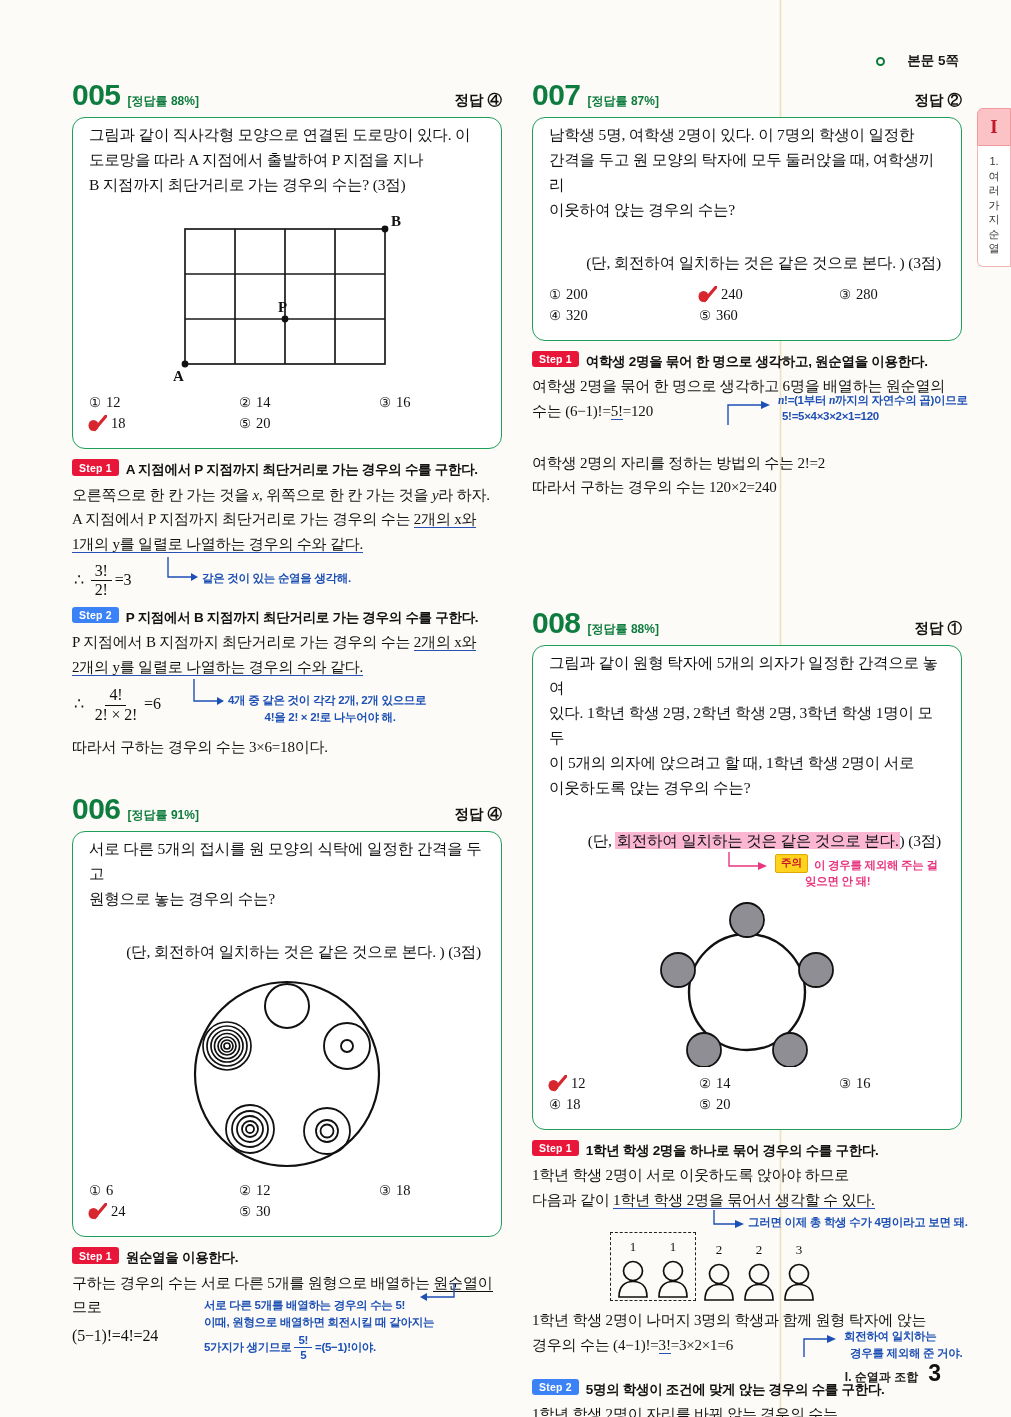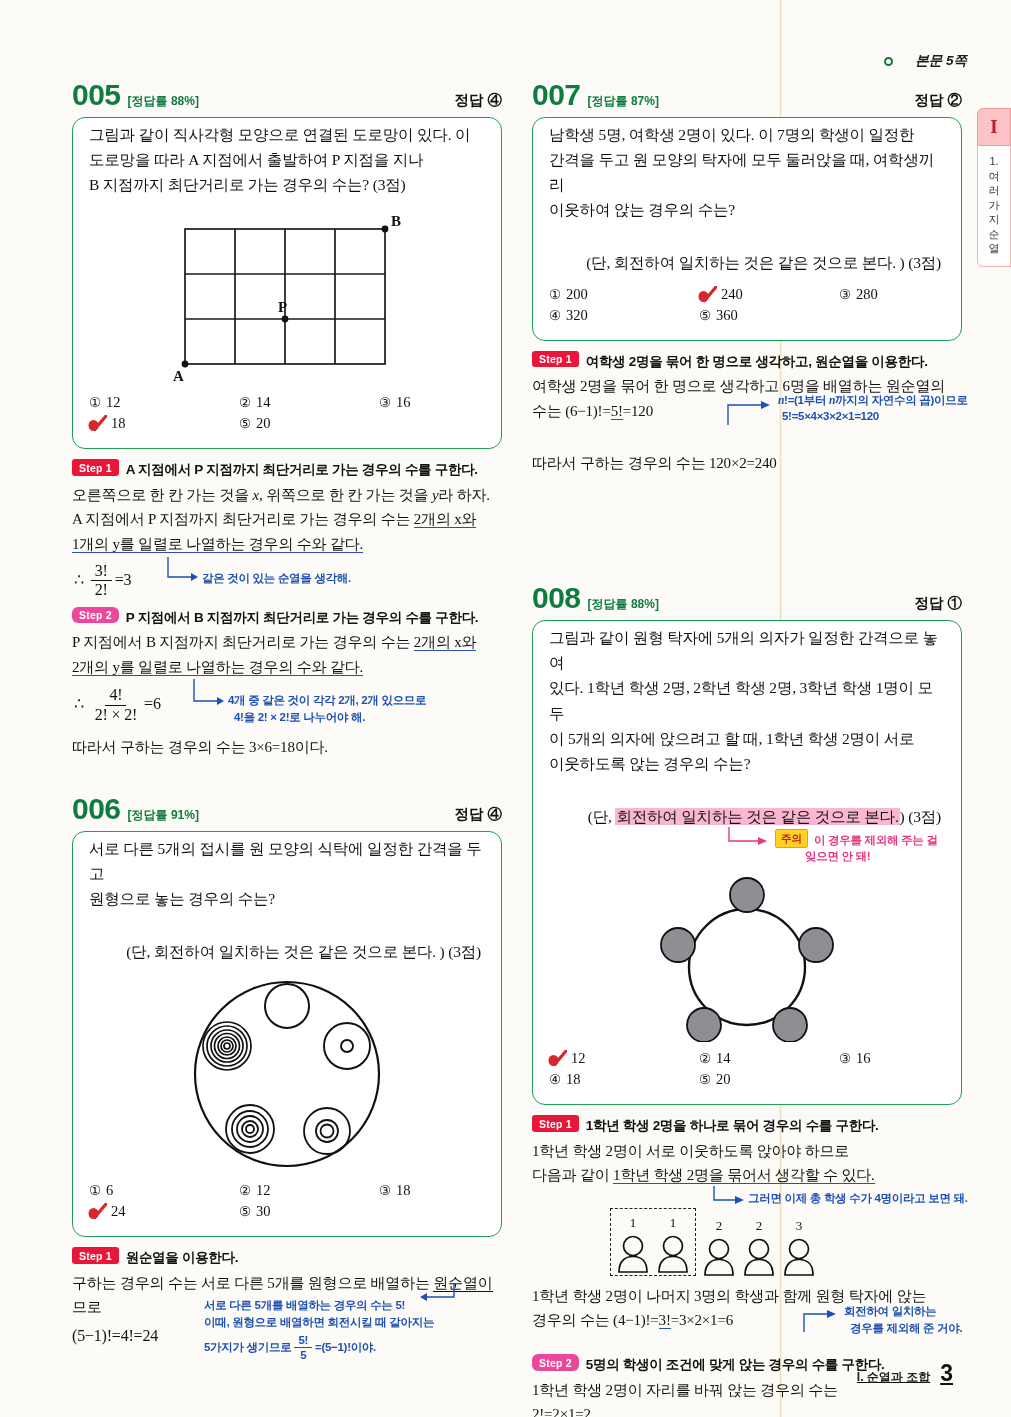--- a/index.html
+++ b/index.html
@@ -16,22 +16,22 @@
   
   .seam{position:absolute;top:0;bottom:0;left:779px;width:3px;
         background:linear-gradient(90deg,rgba(230,215,160,0),rgba(222,205,140,.55),rgba(230,215,160,0));
         pointer-events:none;}
 
   .col{position:absolute;top:80px;width:430px;}
   .col-left{left:72px;}
   .col-right{left:532px;}
 
   
-  .hdr{position:absolute;right:44px;top:52px;font-family:"Liberation Sans",sans-serif;
-       font-size:13.5px;font-weight:bold;color:#1a1a1a;display:flex;align-items:center;gap:22px;font-style:italic;}
+  .hdr{position:absolute;right:52px;top:52px;font-family:"Liberation Sans",sans-serif;
+       font-size:13.5px;font-weight:bold;color:#1a1a1a;display:flex;align-items:center;gap:22px;}
   .hdr .dot{width:9px;height:9px;border-radius:50%;border:2.5px solid #0a7a3c;box-sizing:border-box;}
 
   
   .sidetab{position:absolute;right:0;top:108px;width:34px;}
   .sidetab .cap{background:#fbc3c6;border:1px solid #f09aa0;border-top-left-radius:6px;
        border-bottom-left-radius:0;height:36px;display:flex;align-items:center;justify-content:center;
        font-family:"Liberation Serif",serif;font-weight:bold;font-size:19px;color:#c0192b;}
   .sidetab .body{background:#fff;border:1px solid #f3b4b9;border-top:none;border-bottom-left-radius:6px;
        padding:8px 2px 10px;text-align:center;font-family:"Liberation Sans",sans-serif;
        font-size:11px;line-height:1.32;color:#3a3a3a;}
@@ -60,21 +60,21 @@
   .ch.c2{width:140px;}
   .cnum{font-size:13.5px;}
   .chk{position:relative;display:inline-block;width:17px;height:15px;}
   .chk svg{position:absolute;left:-1px;top:-1px;}
 
   
   .step{display:inline-block;font-family:"Liberation Sans",sans-serif;font-weight:bold;
         font-size:10.5px;color:#fff;padding:2.5px 7px 2px;border-radius:3px;
         vertical-align:2px;margin-right:7px;letter-spacing:.2px;}
   .step.s1{background:#e8173a;}
-  .step.s2{background:#ec4899;border-radius:6px;}
+  .step.s2{background:#3b82f6;}
   .steprow{margin:10px 0 4px;font-family:"Liberation Sans",sans-serif;font-weight:bold;
            font-size:13.5px;color:#111;letter-spacing:-.3px;}
   .sol{font-size:15px;line-height:1.64;letter-spacing:-.2px;}
   .sol .u{border-bottom:1.4px solid #2a4fb5;}
   .sol .uk{border-bottom:1.4px solid #111;}
 
   
   .frac{display:inline-flex;flex-direction:column;align-items:center;vertical-align:middle;
         margin:0 3px;line-height:1.05;}
   .frac .num{border-bottom:1.3px solid #111;padding:0 4px 1px;}
@@ -92,22 +92,22 @@
         font-family:"Liberation Sans",sans-serif;font-weight:bold;font-size:10.5px;
         padding:1.5px 5px;border-radius:2px;margin-right:6px;vertical-align:2px;}
 
   
   .people{display:flex;align-items:flex-end;gap:6px;}
   .person{display:flex;flex-direction:column;align-items:center;}
   .person .lab{font-size:13px;font-family:"Liberation Serif",serif;margin-bottom:2px;}
   .dashbox{border:1.5px dashed #222;padding:3px 5px 2px;display:flex;gap:6px;}
 
   
-  .footer{position:absolute;left:0;right:0;bottom:30px;text-align:right;padding-right:58px;
-          display:flex;justify-content:flex-end;align-items:baseline;gap:10px;text-decoration:underline;}
+  .footer{position:absolute;left:0;right:12px;bottom:30px;text-align:right;padding-right:58px;
+          display:flex;justify-content:flex-end;align-items:baseline;gap:10px;}
   .footer .ftxt{font-family:"Liberation Sans",sans-serif;font-weight:bold;font-size:12px;color:#222;}
   .footer .pageno{font-family:"Liberation Sans",sans-serif;font-weight:bold;font-size:23px;color:#111;}
 
   .abs{position:absolute;}
 </style>
 </head>
 <body>
 
 <div class="page">
 
@@ -233,21 +233,21 @@
           <div class="abs" style="left:2px;top:8px;font-size:16px;">
             ∴&nbsp;<span class="frac">
                 <span class="num">4!</span>
                 <span class="den">2! × 2!</span>
               </span><span>=6</span>
           </div>
           <svg class="abs" style="left:118px;top:0px;" width="40" height="34">
             <path d="M4 0 L4 22 L30 22" stroke="#1d50b5" stroke-width="1.4" fill="none"></path>
             <path d="M27 18 L34 22 L27 26 Z" fill="#1d50b5"></path>
           </svg>
-          <div class="note abs" style="left:156px;top:13px;">
+          <div class="note abs" style="left:156px;top:13px;text-align:center;">
             <div>4개 중 같은 것이 각각 2개, 2개 있으므로</div>
             <div style="padding-left:6px;">4!을 2! × 2!로 나누어야 해.</div>
           </div>
         </div>
         <div>따라서 구하는 경우의 수는 3×6=18이다.</div>
       </div>
     </div>
 
     <div style="margin-top:34px;">
       <div class="pnum-row">
@@ -427,20 +427,21 @@
           </div>
           <svg class="abs" style="left:192px;top:-2px;" width="56" height="36">
             <path d="M4 28 L4 8 L40 8" stroke="#1d50b5" stroke-width="1.4" fill="none"></path>
             <path d="M37 4 L46 8 L37 12 Z" fill="#1d50b5"></path>
           </svg>
           <div class="note abs" style="left:246px;top:-7px;width:210px;">
             <div><span class="it">n</span><span>!=(1부터 </span><span class="it">n</span>까지의 자연수의 곱)이므로</div>
             <div style="padding-left:4px;">5!=5×4×3×2×1=120</div>
           </div>
         </div>
+        <div>여학생 2명의 자리를 정하는 방법의 수는 2!=2</div>
         <div>따라서 구하는 경우의 수는 120×2=240</div>
       </div>
     </div>
 
     <div style="margin-top:108px;">
       <div class="pnum-row">
         <div class="pnum-left">
           <span class="pnum">008</span>
           <span class="prate">[정답률 88%]</span>
         </div>

